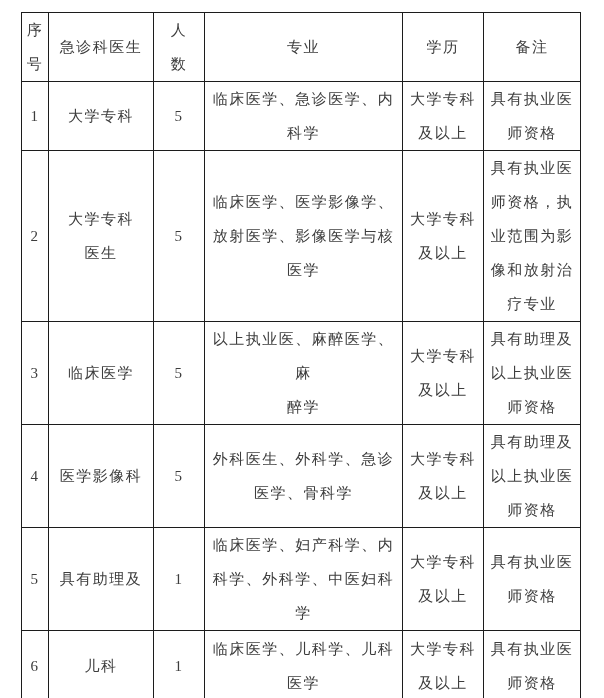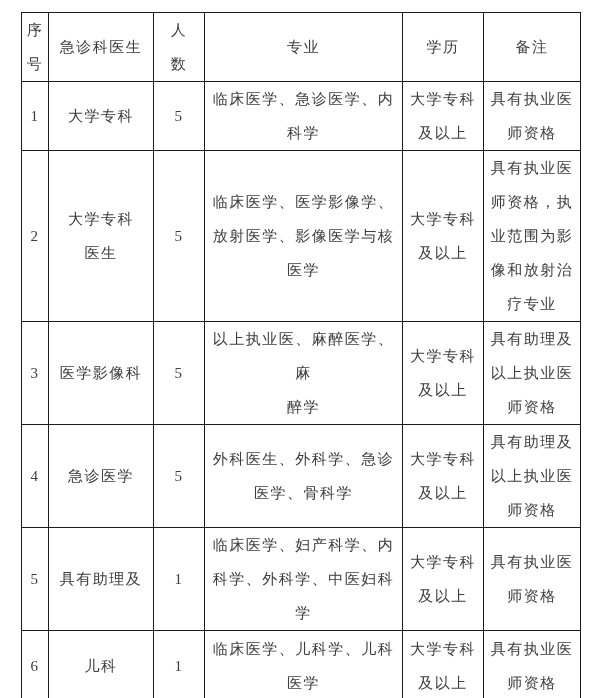--- a/index.html
+++ b/index.html
@@ -104,33 +104,33 @@
         <td>大学专科
 及以上</td>
         <td>具有执业医
 师资格，执
 业范围为影
 像和放射治
 疗专业</td>
       </tr>
       <tr>
         <td>3</td>
-        <td>医学影像科</td>
+        <td>临床医学</td>
         <td>5</td>
         <td>以上执业医、麻醉医学、麻
 醉学</td>
         <td>大学专科
 及以上</td>
         <td>具有助理及
 以上执业医
 师资格</td>
       </tr>
       <tr>
         <td>4</td>
-        <td>急诊医学</td>
+        <td>医学影像科</td>
         <td>5</td>
         <td>外科医生、外科学、急诊
 医学、骨科学</td>
         <td>大学专科
 及以上</td>
         <td>具有助理及
 以上执业医
 师资格</td>
       </tr>
       <tr>

